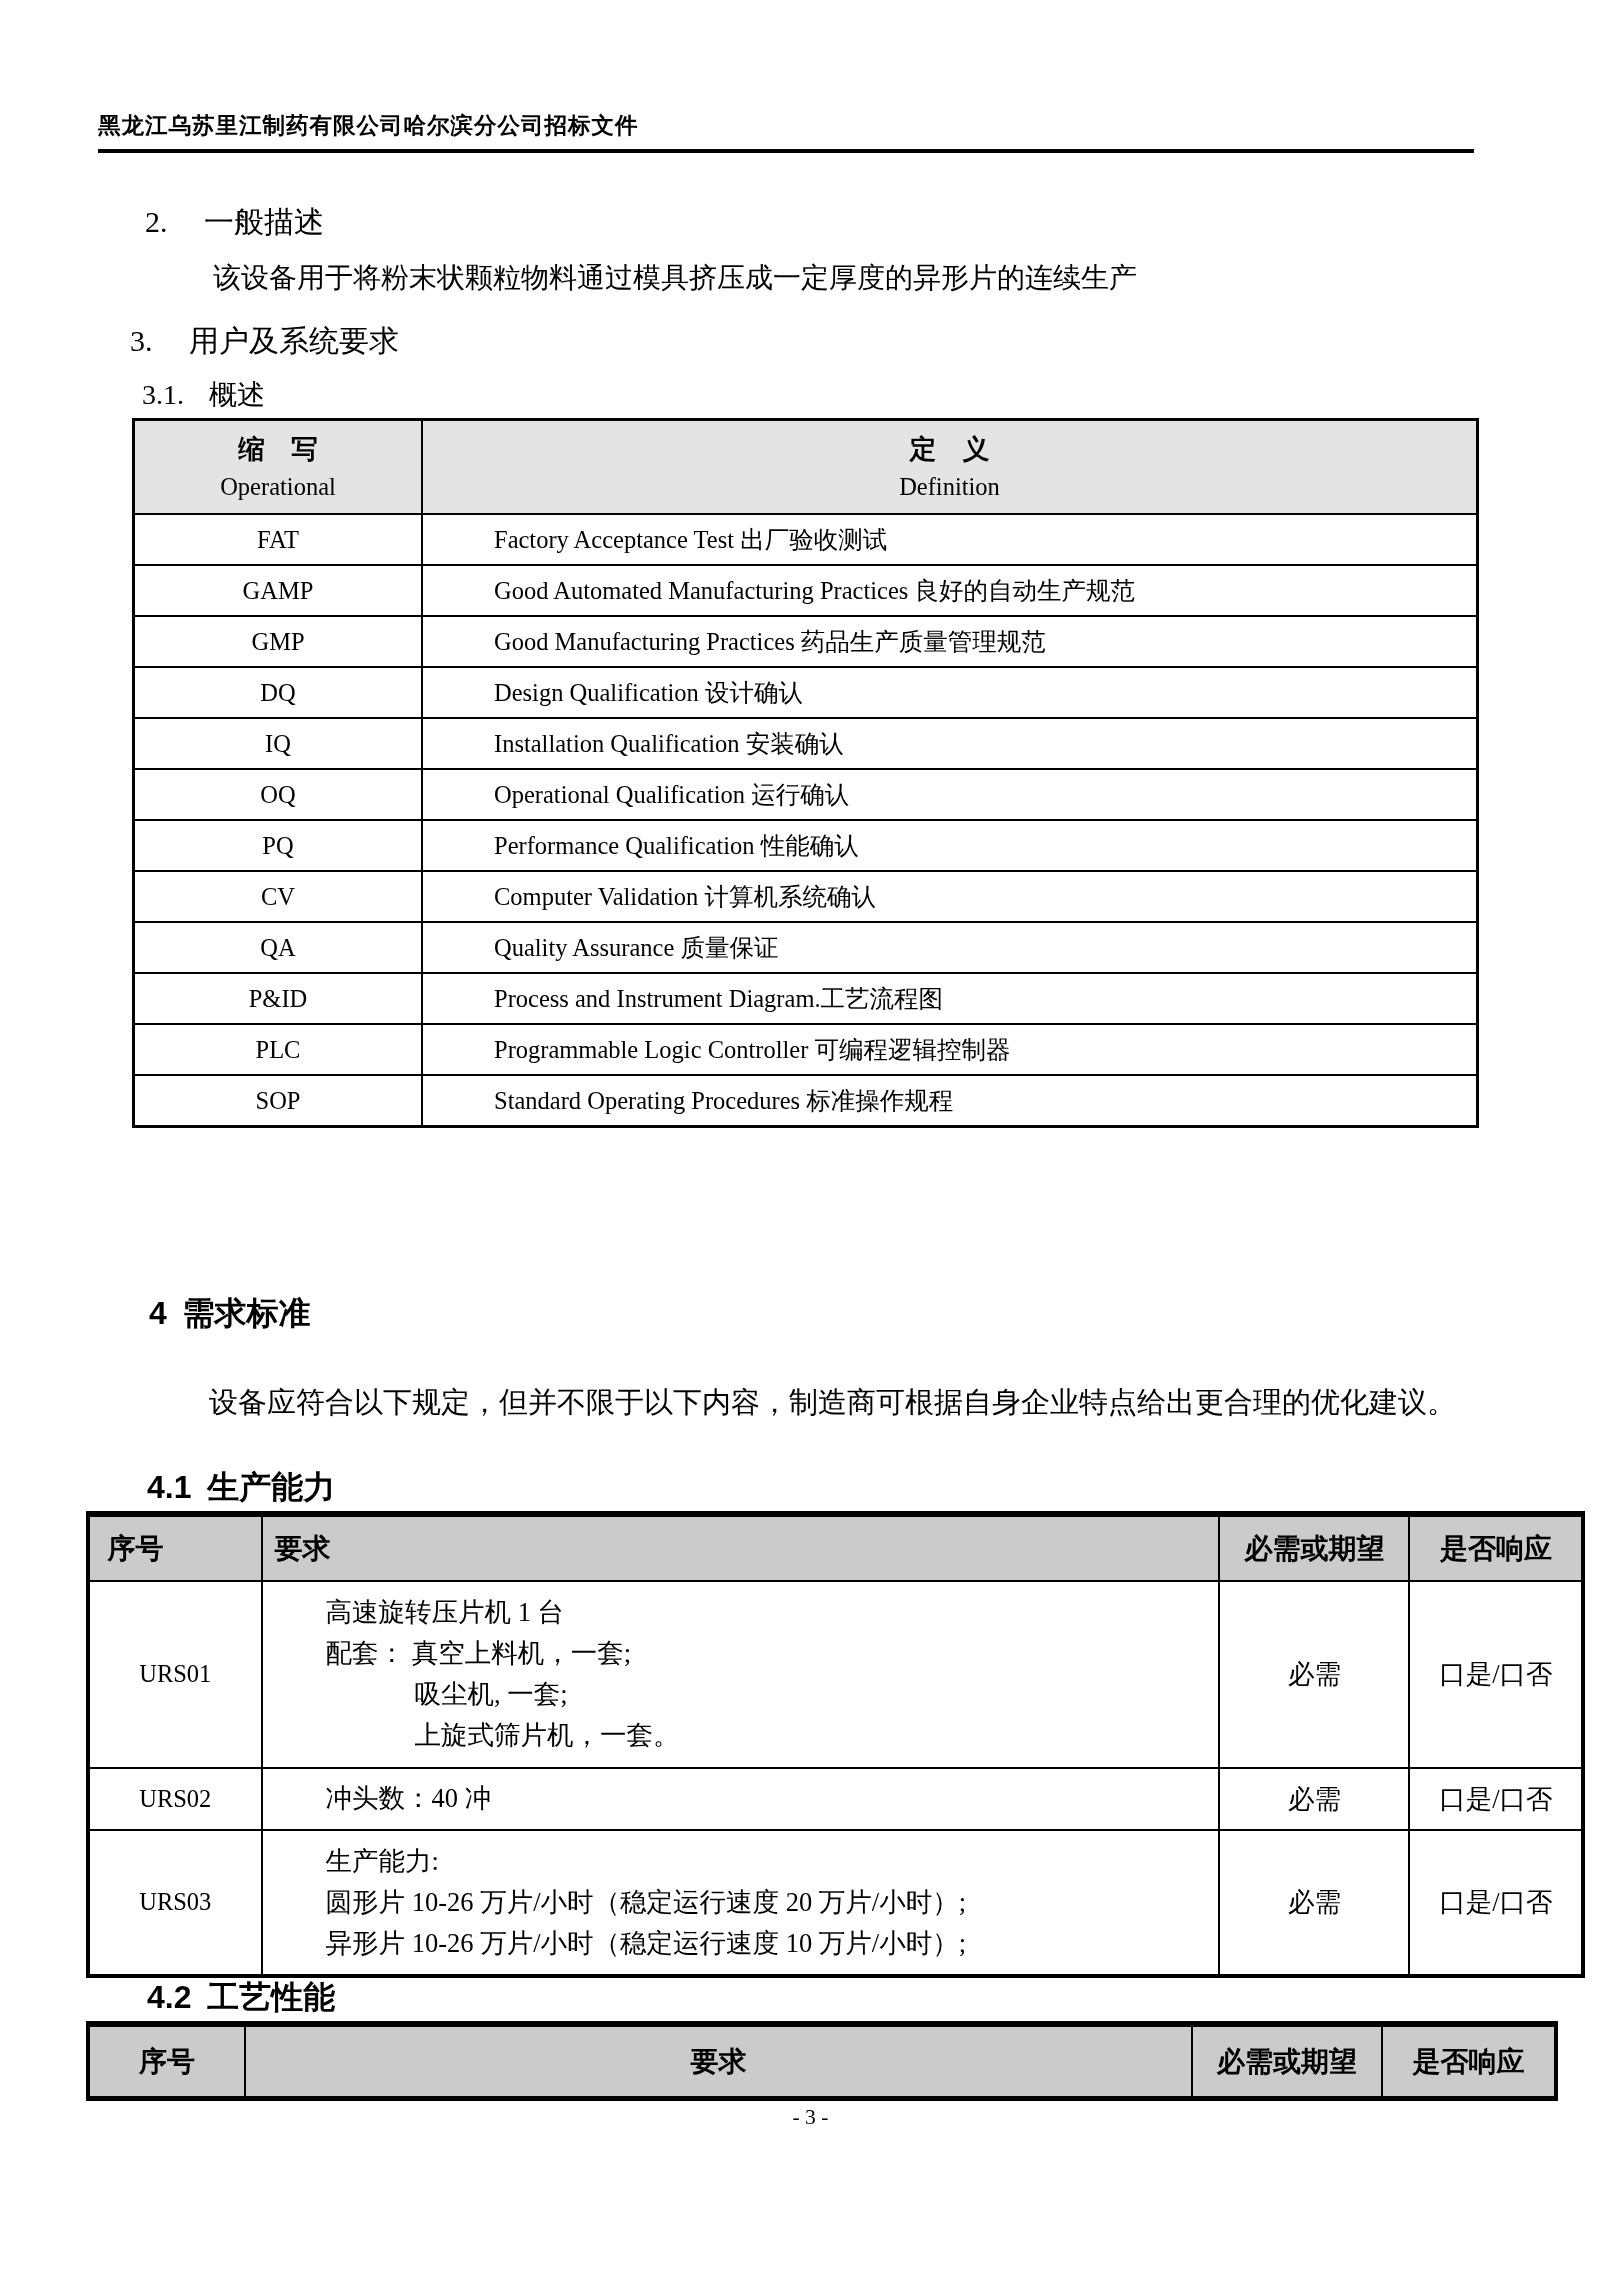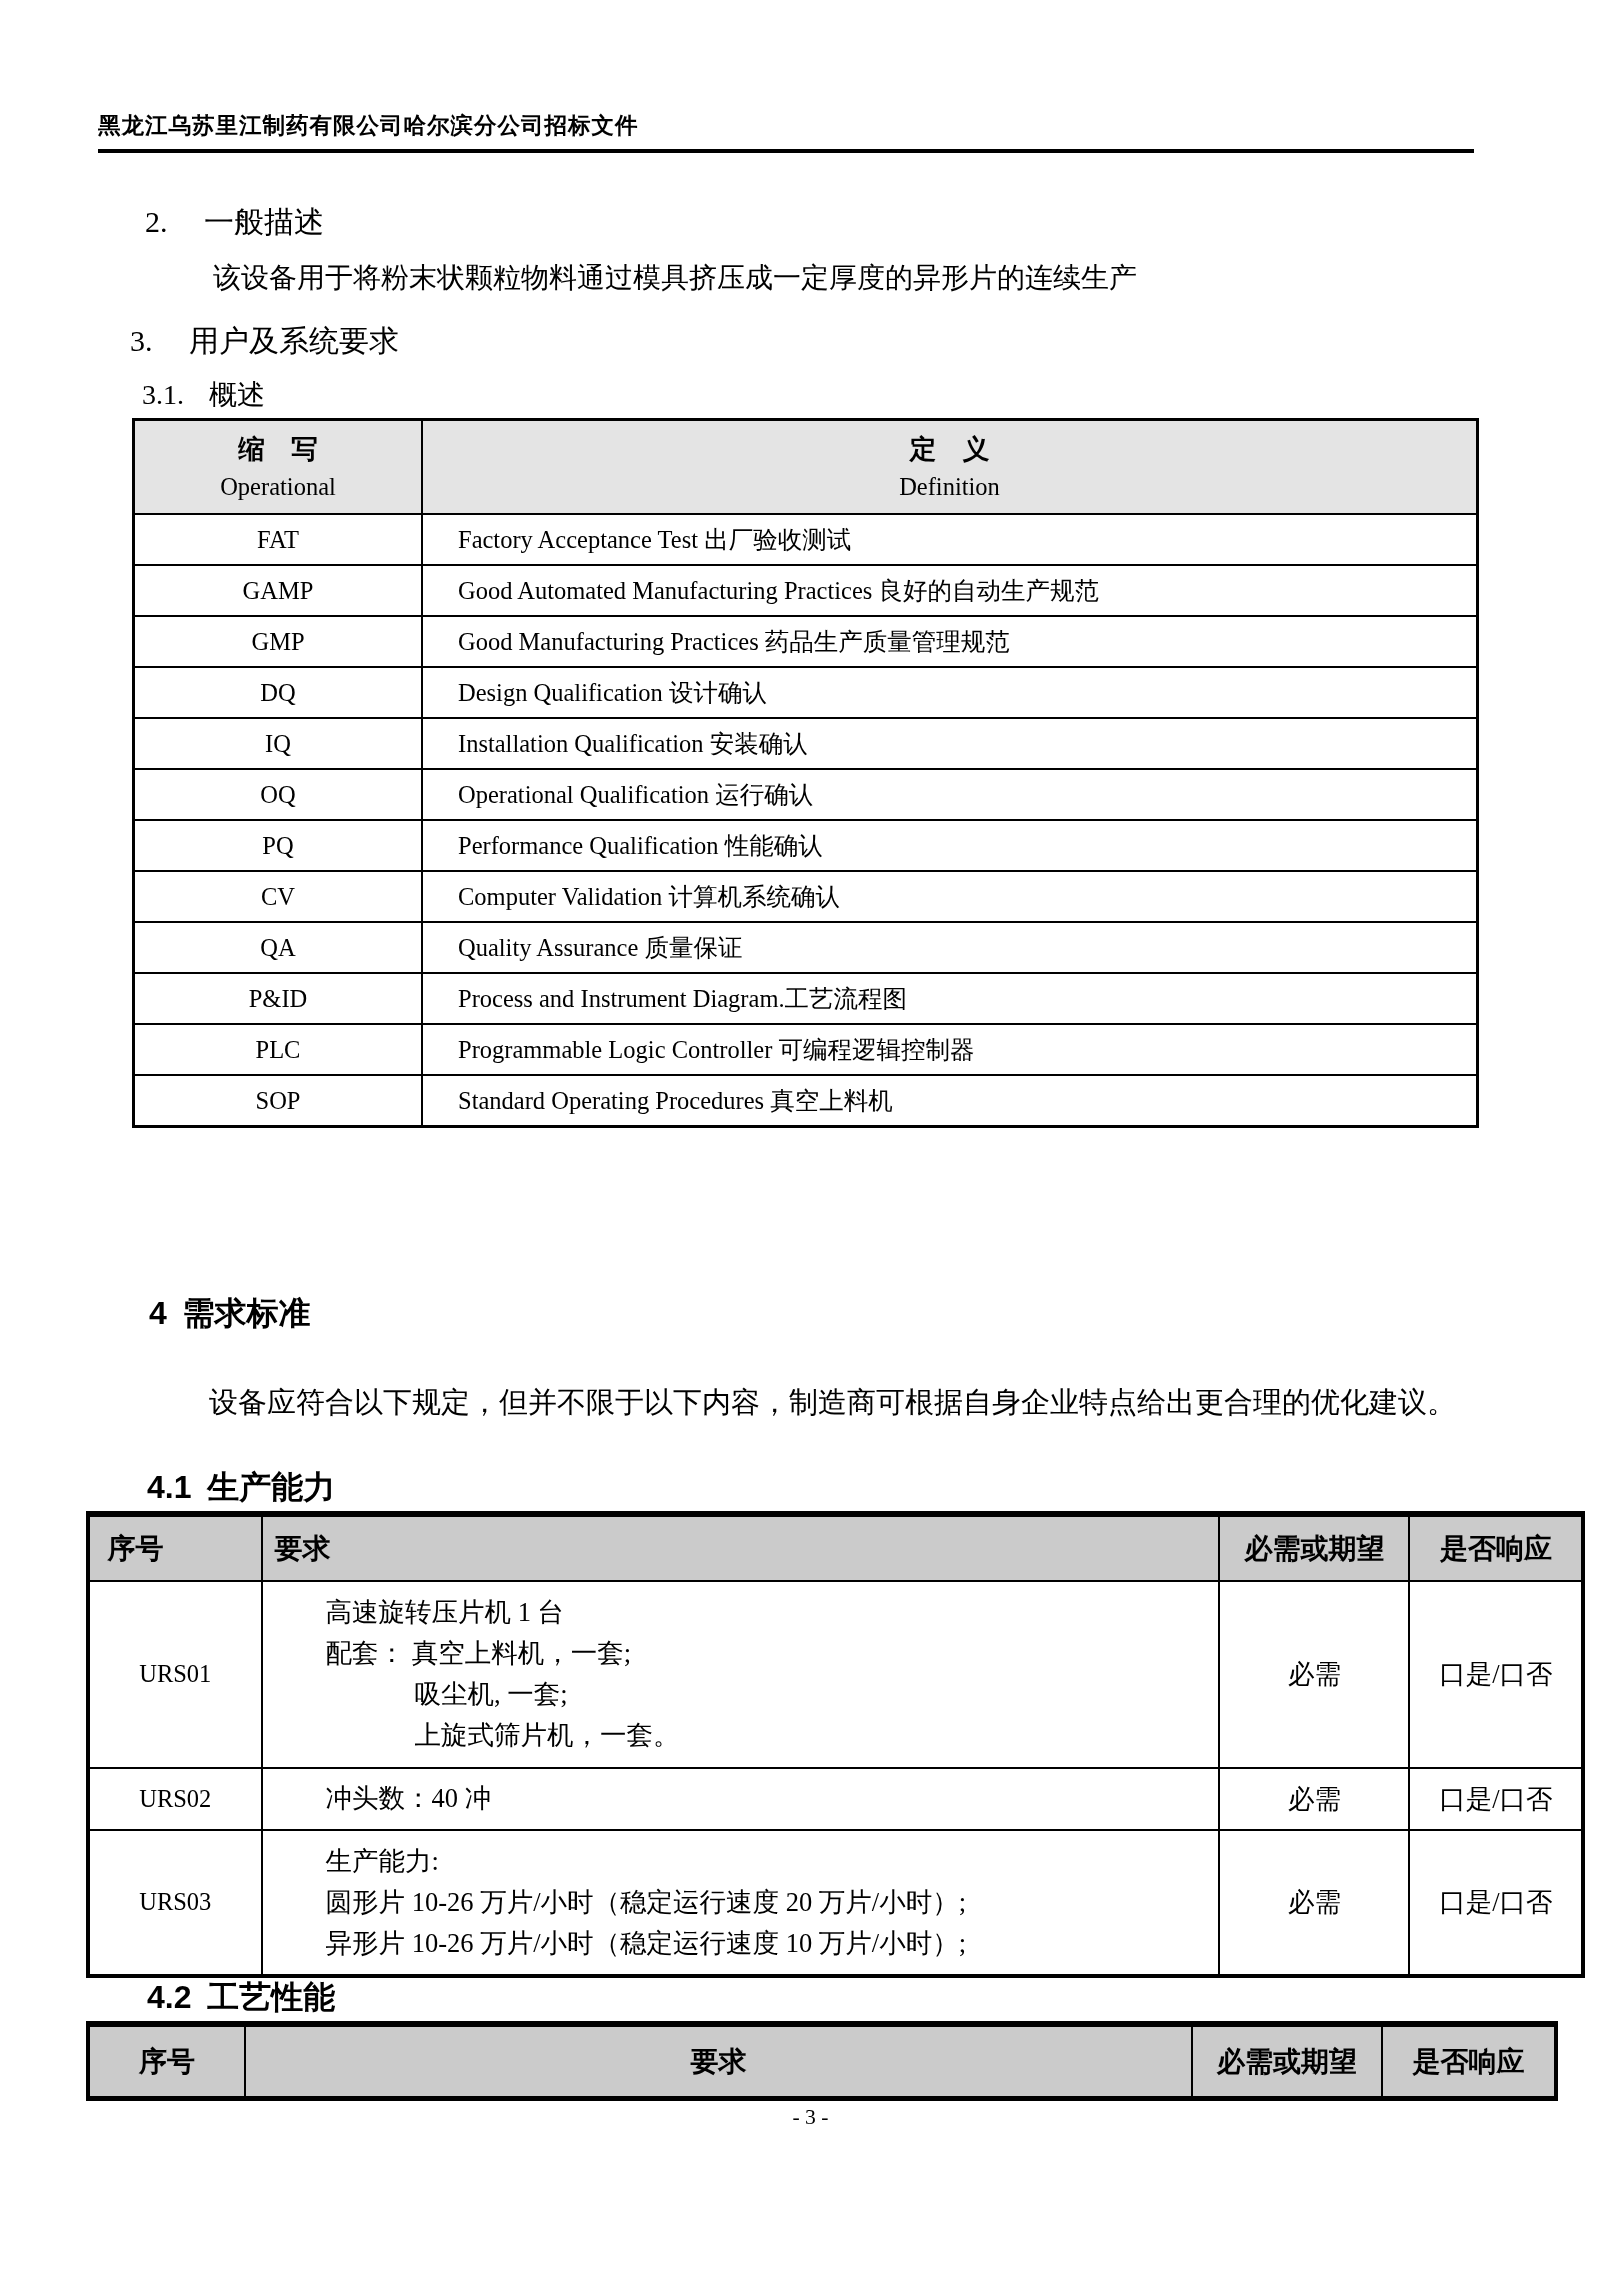--- a/index.html
+++ b/index.html
@@ -30,21 +30,21 @@
   .para-block{font-size:29px;line-height:48px;width:1345px;text-indent:59px;text-align:justify;}
 
   
   table{border-collapse:collapse;table-layout:fixed;}
   .t-abbr{left:132px;top:418px;width:1347px;border:3.9px solid #000;}
   .t-abbr td{border:2px solid #000;vertical-align:middle;}
   .t-abbr .hdr td{background:#e4e4e4;border-bottom:2.9px solid #000;height:90px;text-align:center;}
   .t-abbr .hdr .zh{font-size:26.5px;font-weight:bold;display:block;line-height:39px;}
   .t-abbr .hdr .en{font-size:24.5px;display:block;line-height:35px;}
   .t-abbr .c-abbr{width:284px;text-align:center;font-size:24.5px;height:47px;}
-  .t-abbr .c-def{padding-left:35px;font-size:24.5px;height:47px;}
+  .t-abbr .c-def{padding-left:71px;font-size:24.5px;height:47px;}
 
   
   .t-urs{left:86px;top:1511px;width:1450px;border:4.9px solid #000;border-top:6.9px solid #000;}
   .t-urs td{border:2px solid #000;vertical-align:middle;}
   .t-urs .hdr td{
     background:#cbcbcb;height:61px;
     font-family:"Liberation Sans","DejaVu Sans",sans-serif;font-weight:bold;font-size:28px;
   }
   .t-urs .hdr .c1{padding-left:17.6px;}
   .t-urs .hdr .c2{padding-left:11.8px;}
@@ -139,21 +139,21 @@
   <tr>
         <td class="c-abbr">P&amp;ID</td>
         <td class="c-def">Process and Instrument Diagram.工艺流程图</td>
       </tr>
   <tr>
         <td class="c-abbr">PLC</td>
         <td class="c-def">Programmable Logic Controller 可编程逻辑控制器</td>
       </tr>
   <tr>
         <td class="c-abbr">SOP</td>
-        <td class="c-def">Standard Operating Procedures 真空上料机</td>
+        <td class="c-def">Standard Operating Procedures 标准操作规程</td>
       </tr>
 </tbody>
   </table>
 
 <div class="abs h-hei" style="left:149px;top:1292px;">
   <span class="num">4</span><span>需求标准</span>
 </div>
 <div class="abs para-block" style="left:150px;top:1378px;">设备应符合以下规定，但并不限于以下内容，制造商可根据自身企业特点给出更合理的优化建议。</div>
 
 <div class="abs h-hei" style="left:147px;top:1466px;">

